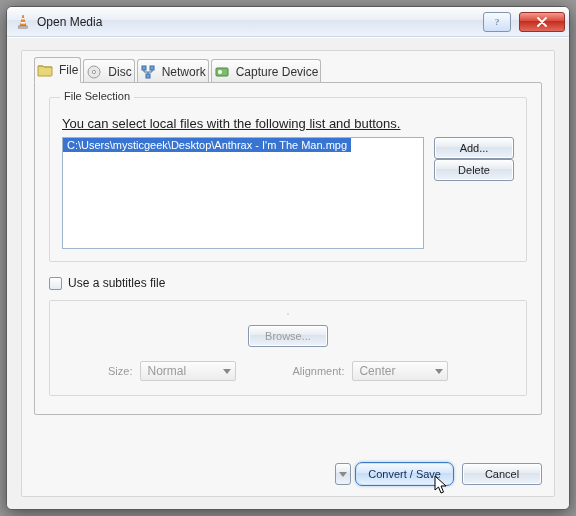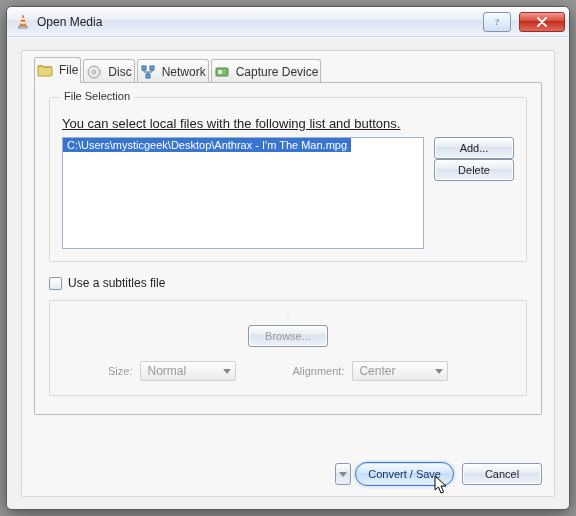--- a/index.html
+++ b/index.html
@@ -192,21 +192,21 @@
     width:16px; height:22px;
     border:1px solid #8a98ab;
     border-radius:3px;
     background: linear-gradient(#fefefe,#e7ecf3 45%,#dbe3ed 46%,#eef3fa);
     display:flex; align-items:center; justify-content:center;
     margin-right:4px;
   }
   .primarybtn {
     height:24px;
     border:1px solid #3b79c6;
-    border-radius:12px;
+    border-radius:7px;
     background: linear-gradient(#f6fbff,#d7e8fb 45%,#c4dcf8 46%,#e8f2fd);
     display:flex; align-items:center; justify-content:center;
     font-size:11px; color:#0a2e57;
     padding:0 12px;
     box-shadow: 0 0 0 1px #cfe4fb inset, 0 0 3px rgba(70,140,220,0.5);
     margin-right:8px;
     position: relative;
   }
   .cancelbtn { width:80px; }
   .cursor {

